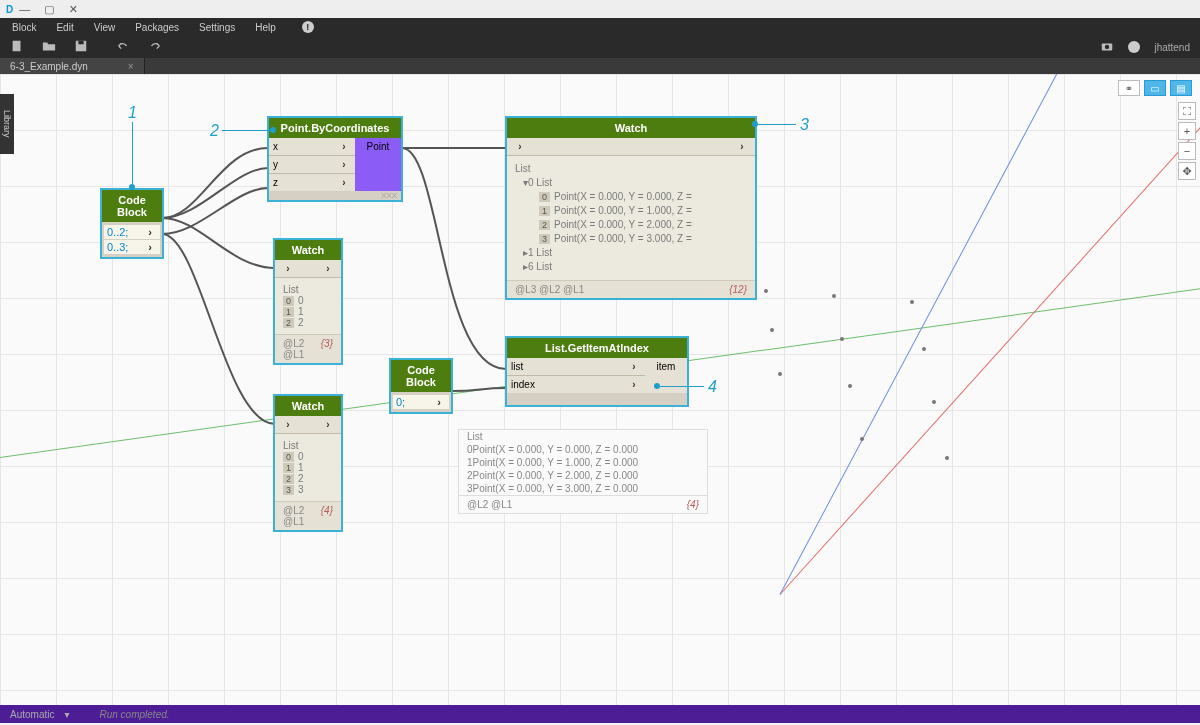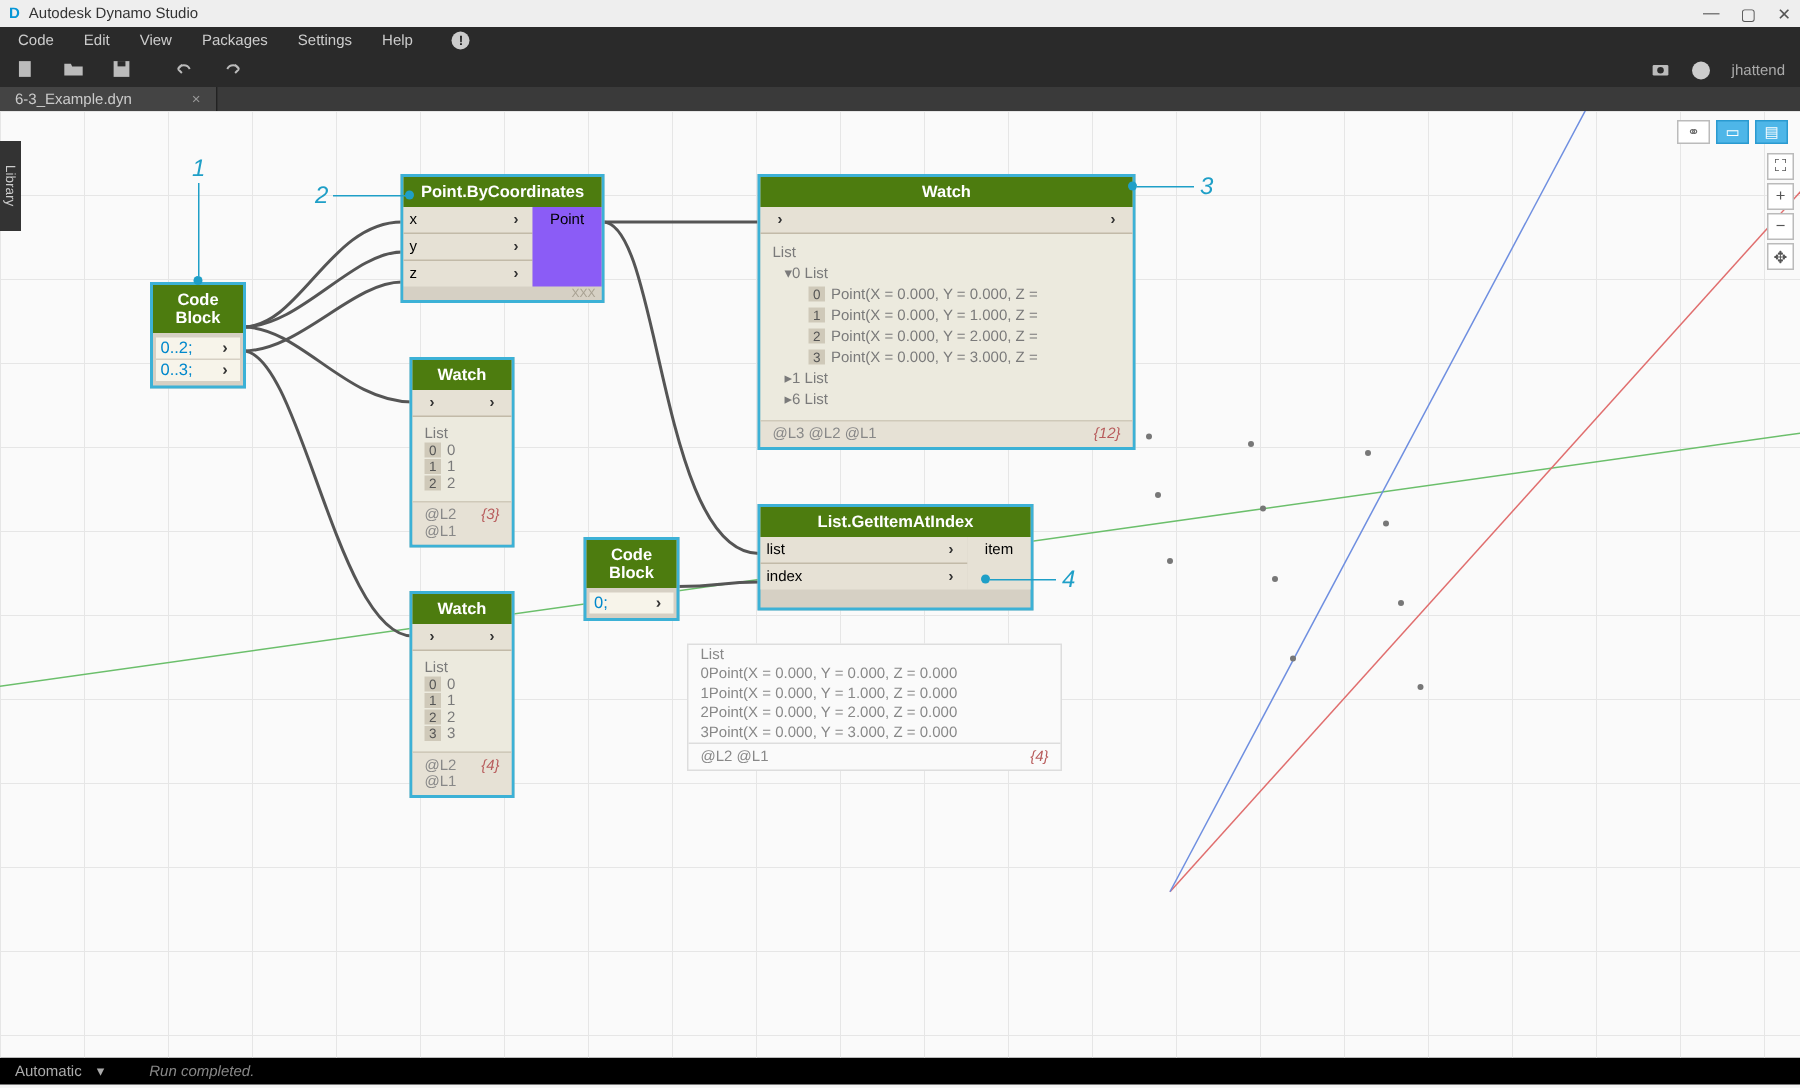--- a/index.html
+++ b/index.html
@@ -61,39 +61,38 @@
   .toolbar-portrow { display:flex; justify-content:space-between; background:#e6e1d5; border-bottom:1px solid #c2baa8; padding:3px 6px; }
   
   .callout { position:absolute; color:#1f9fc7; font-size:16px; font-style:italic; font-family:Georgia,serif; }
   .callout .line { position:absolute; height:1px; background:#1f9fc7; }
   .callout .line.v { width:1px; }
   .cdot { position:absolute; width:6px; height:6px; border-radius:50%; background:#1f9fc7; }
   
   svg.wires { position:absolute; left:0; top:0; width:100%; height:100%; pointer-events:none; }
   svg.wires path { fill:none; stroke:#555; stroke-width:2; }
   
-  .statusbar { height:18px; background:#000000; display:flex; align-items:center; font-size:10px; color:#aaa; padding:0 10px; gap:30px; }
+  .statusbar { height:18px; background:#4c1d95; display:flex; align-items:center; font-size:10px; color:#aaa; padding:0 10px; gap:30px; }
   .statusbar .mode { display:flex; align-items:center; gap:10px; }
   .xxx { font-size:8px; color:#a9a293; text-align:right; padding-right:4px; background:#d6d0c4; }
 </style>
 </head>
 <body>
 
 <div class="titlebar">
   <span style="color:#0696d7;font-weight:bold;margin-right:6px;">D</span>
-  <span class="t">Autodesk Dynamo Studio</span>
   <span class="wc">
     <span>—</span>
     <span>▢</span>
     <span>✕</span>
   </span>
 </div>
 
 <div class="menubar">
-  <span>Code</span>
+  <span>Block</span>
   <span>Edit</span>
   <span>View</span>
   <span>Packages</span>
   <span>Settings</span>
   <span>Help</span>
   <span class="help-ico">!</span>
 </div>
 
 <div class="toolbar">
   <div class="left">

